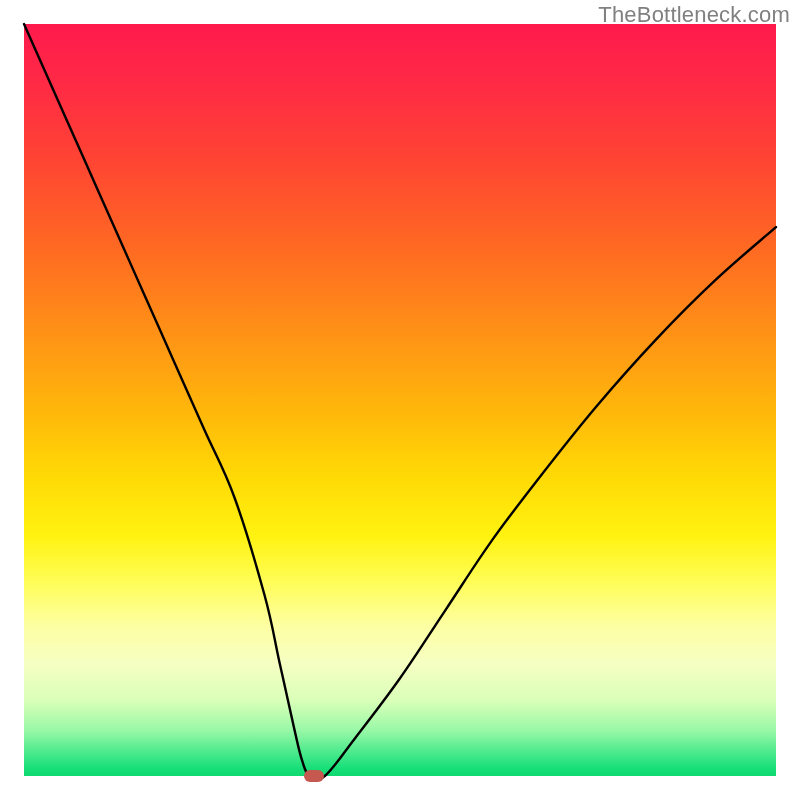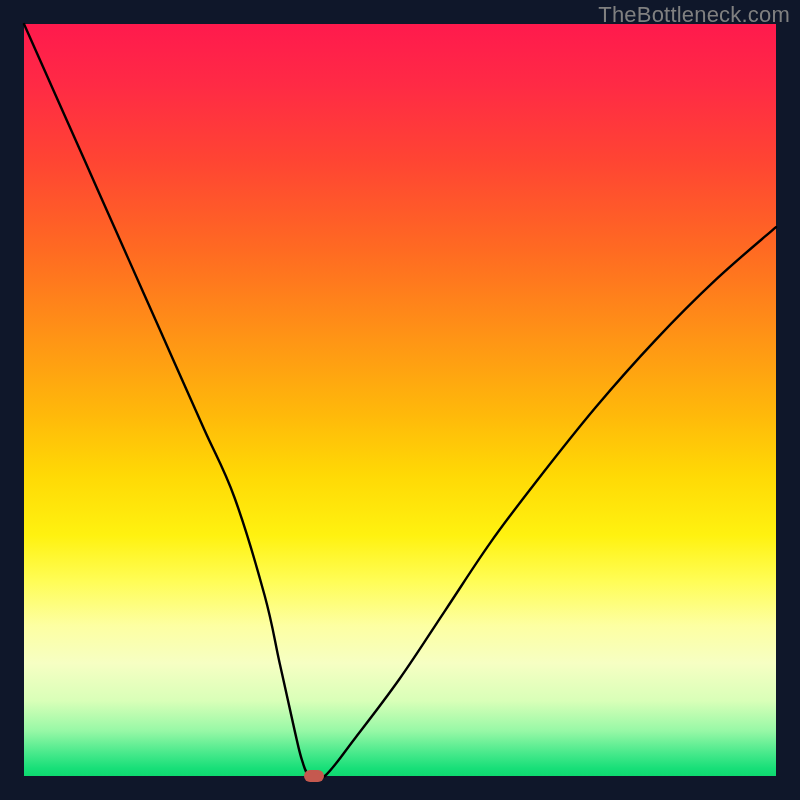--- a/index.html
+++ b/index.html
@@ -10,21 +10,21 @@
     background: #000;
     overflow: hidden;
     font-family: Arial, Helvetica, sans-serif;
   }
   .frame {
     position: absolute;
     left: 0;
     top: 0;
     width: 800px;
     height: 800px;
-    background: #0f172a;
+    background: #ffffff;
   }
   .plot-area {
     position: absolute;
     left: 24px;
     top: 24px;
     width: 752px;
     height: 752px;
     
     background: linear-gradient(
       to bottom,

